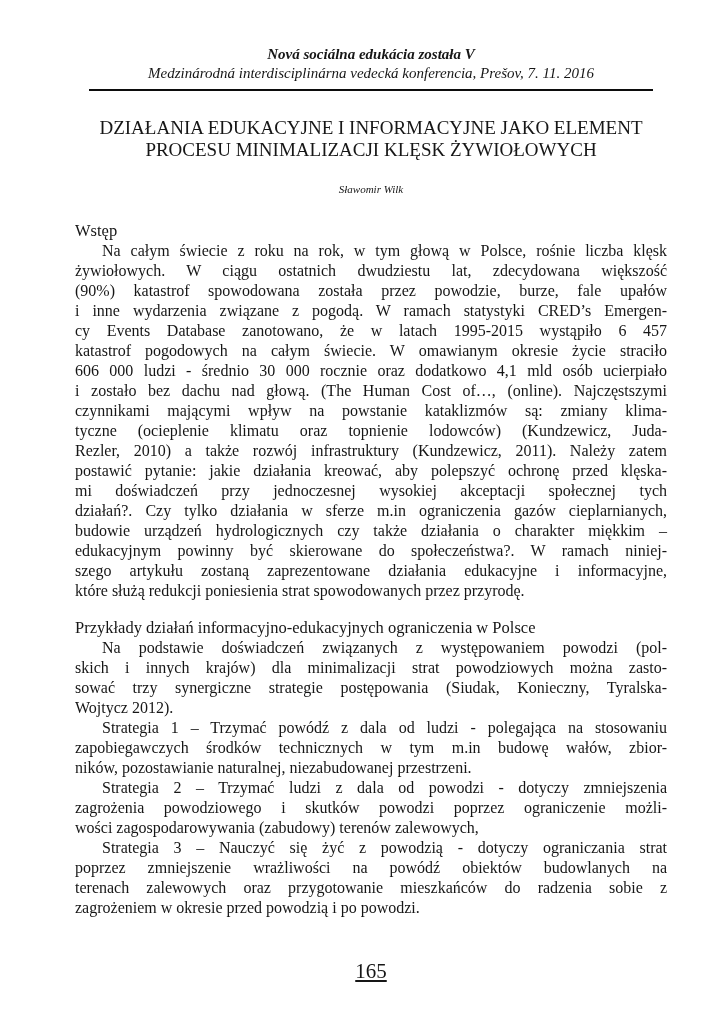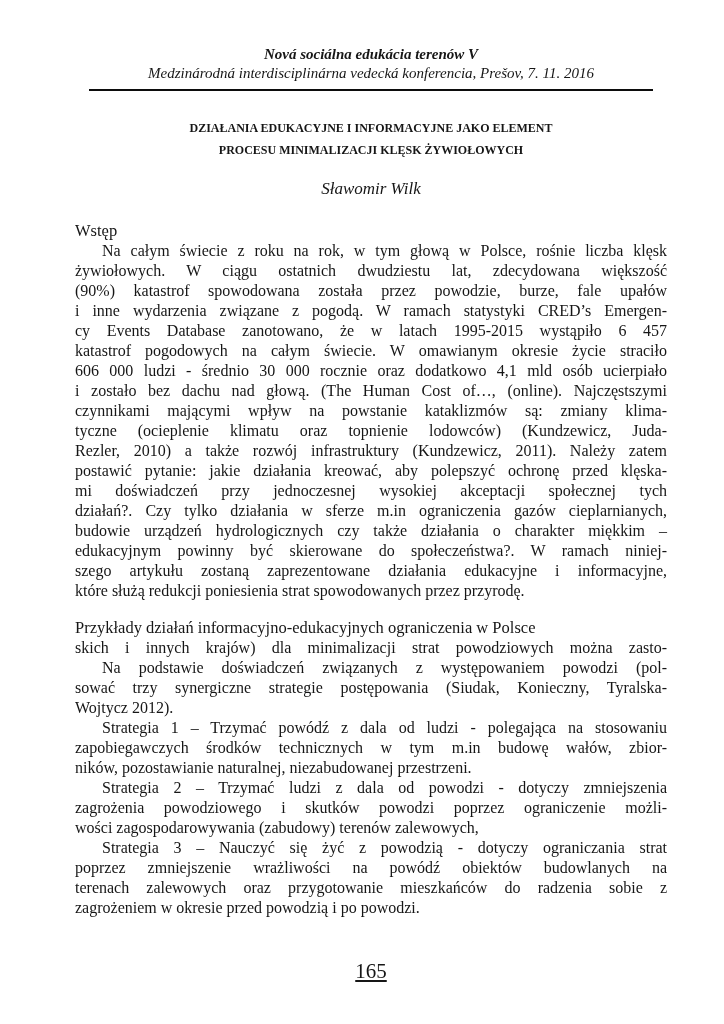--- a/index.html
+++ b/index.html
@@ -32,30 +32,30 @@
   .rh1 { font-weight: bold; font-style: italic; }
   .rh2 { font-style: italic; }
   .header-rule {
     height: 0;
     border-top: 2px solid #0c0c0c;
     margin: 6px 14px 0 14px;
   }
   .paper-title {
     margin-top: 26px;
     text-align: center;
-    font-weight: bold;
-    font-size: 12px;
+    font-weight: normal;
+    font-size: 19px;
     line-height: 22px;
   }
   .paper-title .t-line { white-space: nowrap; }
   .author {
     margin-top: 18px;
     text-align: center;
     font-style: italic;
-    font-size: 17px;
+    font-size: 11px;
     line-height: 20px;
   }
   section { margin: 0; }
   .sec1 { margin-top: 22px; }
   .sec2 { margin-top: 17px; }
   .heading {
     margin: 0;
     font-size: 16.5px;
     font-weight: normal;
     line-height: 20px;
@@ -80,21 +80,21 @@
     text-decoration: underline;
   }
 </style>
 </head>
 <body>
 
 <div class="sheet">
   <div class="content">
 
     <div class="running-header">
-      <div class="rh1">Nová sociálna edukácia terenów V</div>
+      <div class="rh1">Nová sociálna edukácia została V</div>
       <div class="rh2">Medzinárodná interdisciplinárna vedecká konferencia, Prešov, 7. 11. 2016</div>
     </div>
 
     <div class="header-rule"></div>
 
     <div class="paper-title">
       <div class="t-line">DZIAŁANIA EDUKACYJNE I INFORMACYJNE JAKO ELEMENT</div>
       <div class="t-line">PROCESU MINIMALIZACJI KLĘSK ŻYWIOŁOWYCH</div>
     </div>
 
@@ -120,22 +120,22 @@
           <div class="line">budowie urządzeń hydrologicznych czy także działania o charakter miękkim –</div>
           <div class="line">edukacyjnym powinny być skierowane do społeczeństwa?. W ramach niniej-</div>
           <div class="line">szego artykułu zostaną zaprezentowane działania edukacyjne i informacyjne,</div>
           <div class="line last">które służą redukcji poniesienia strat spowodowanych przez przyrodę.</div>
         </div>
     </section>
 
     <section class="sec2">
       <h2 class="heading">Przykłady działań informacyjno-edukacyjnych ograniczenia w Polsce</h2>
       <div class="para">
+          <div class="line indent">Na podstawie doświadczeń związanych z występowaniem powodzi (pol-</div>
           <div class="line">skich i innych krajów) dla minimalizacji strat powodziowych można zasto-</div>
-          <div class="line indent">Na podstawie doświadczeń związanych z występowaniem powodzi (pol-</div>
           <div class="line">sować trzy synergiczne strategie postępowania (Siudak, Konieczny, Tyralska-</div>
           <div class="line last">Wojtycz 2012).</div>
         </div>
       <div class="para">
           <div class="line indent">Strategia 1 – Trzymać powódź z dala od ludzi - polegająca na stosowaniu</div>
           <div class="line">zapobiegawczych środków technicznych w tym m.in budowę wałów, zbior-</div>
           <div class="line last">ników, pozostawianie naturalnej, niezabudowanej przestrzeni.</div>
         </div>
       <div class="para">
           <div class="line indent">Strategia 2 – Trzymać ludzi z dala od powodzi - dotyczy zmniejszenia</div>

